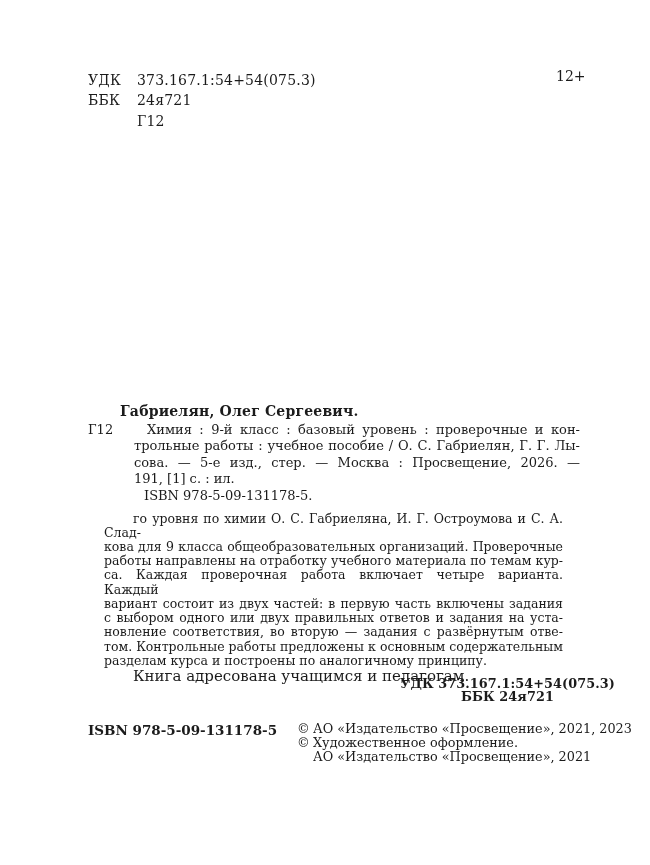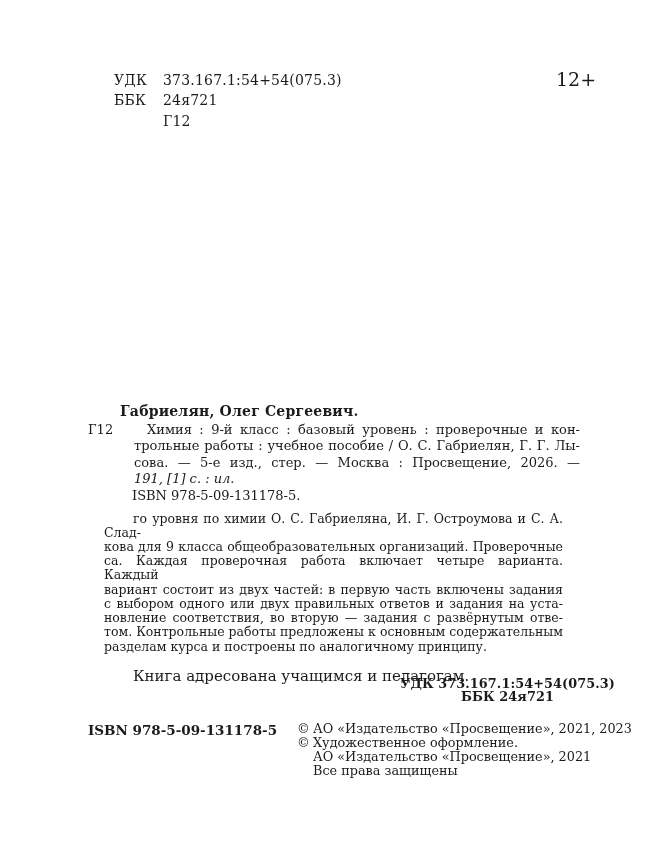--- a/index.html
+++ b/index.html
@@ -9,35 +9,35 @@
     position: relative;
     font-family: "DejaVu Serif", "Liberation Serif", serif;
     color: #1b1b1b;
     overflow: hidden;
   }
   .abs { position: absolute; }
 
   
   .top-block { left: 88px; top: 70px; font-size: 14px; line-height: 20.3px; letter-spacing: 0.2px; }
   .top-row { display: flex; }
-  .top-lbl { width: 49px; flex: 0 0 49px; margin-left: 26px; }
+  .top-lbl { width: 49px; flex: 0 0 49px; }
 
   
-  .age { left: 556px; top: 68px; font-size: 19px; }
+  .age { left: 556px; top: 68px; font-size: 14px; }
 
   
   .heading { left: 120px; top: 402.5px; font-size: 14px; font-weight: bold; letter-spacing: 0.2px; }
 
   
   .code-label { left: 88px; top: 422px; font-size: 13px; line-height: 16.4px; }
   .biblio { left: 134px; top: 422px; width: 446px; font-size: 13px; line-height: 16.4px; }
   .biblio .tline { text-align: justify; text-align-last: justify; }
   .biblio .tline:first-child { text-indent: 13px; }
-  .biblio .tline-last, .biblio .tline.tline-last { text-align: center; text-align-last: left; font-style: italic; }
-  .isbn-line { left: 132px; top: 487.5px; font-size: 13px; line-height: 16.4px; }
+  .biblio .tline-last, .biblio .tline.tline-last { text-align: center; text-align-last: left; }
+  .isbn-line { left: 144px; top: 487.5px; font-size: 13px; line-height: 16.4px; }
 
   
   .annotation { left: 104px; top: 511.5px; width: 459px; font-size: 12.5px; line-height: 14.23px; }
   .annotation .tline { text-align: justify; text-align-last: justify; }
   .annotation .tline:first-child { text-indent: 29px; }
   .annotation .tline-last, .annotation .tline.tline-last { text-align: left; text-align-last: left; }
   .closing { left: 133px; top: 669px; font-size: 15px; line-height: 14.23px; }
 
   
   .classification { left: 400px; top: 676.5px; font-size: 12.8px; font-weight: bold; line-height: 13.4px; letter-spacing: 0.1px; text-align: center; }
@@ -77,20 +77,21 @@
     <div class="tline">трольные работы : учебное пособие / О. С. Габриелян, Г. Г. Лы-</div>
     <div class="tline">сова. — 5-е изд., стер. — Москва : Просвещение, 2026. —</div>
     <div class="tline tline-last">191, [1] с. : ил.</div>
   </div>
 
 <div class="abs isbn-line">ISBN 978-5-09-131178-5.</div>
 
 <div class="abs annotation">
     <div class="tline">го уровня по химии О. С. Габриеляна, И. Г. Остроумова и С. А. Слад-</div>
     <div class="tline">кова для 9 класса общеобразовательных организаций. Проверочные</div>
+    <div class="tline">работы направлены на отработку учебного материала по темам кур-</div>
     <div class="tline">са. Каждая проверочная работа включает четыре варианта. Каждый</div>
     <div class="tline">вариант состоит из двух частей: в первую часть включены задания</div>
     <div class="tline">с выбором одного или двух правильных ответов и задания на уста-</div>
     <div class="tline">новление соответствия, во вторую — задания с развёрнутым отве-</div>
     <div class="tline">том. Контрольные работы предложены к основным содержательным</div>
     <div class="tline tline-last">разделам курса и построены по аналогичному принципу.</div>
   </div>
 
 <div class="abs closing">Книга адресована учащимся и педагогам.</div>
 
@@ -107,17 +108,13 @@
     <span>АО «Издательство «Просвещение», 2021, 2023</span>
   </div>
   <div class="crow">
     <span class="csym">©</span>
     <span>Художественное оформление.</span>
   </div>
   <div class="crow">
     <span class="csym"></span>
     <span>АО «Издательство «Просвещение», 2021</span>
   </div>
-  <div class="crow">
-    <span class="csym"></span>
-    <span>Все права защищены</span>
-  </div>
 </div>
 
 </body></html>

